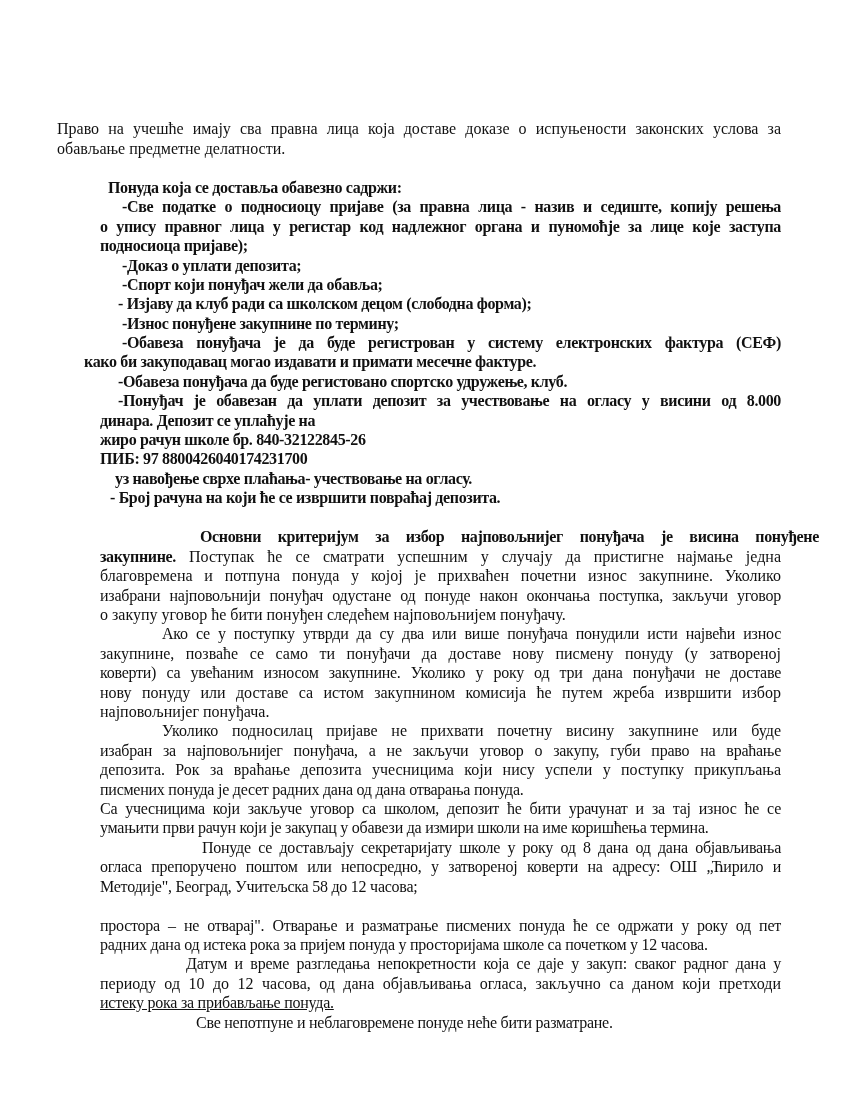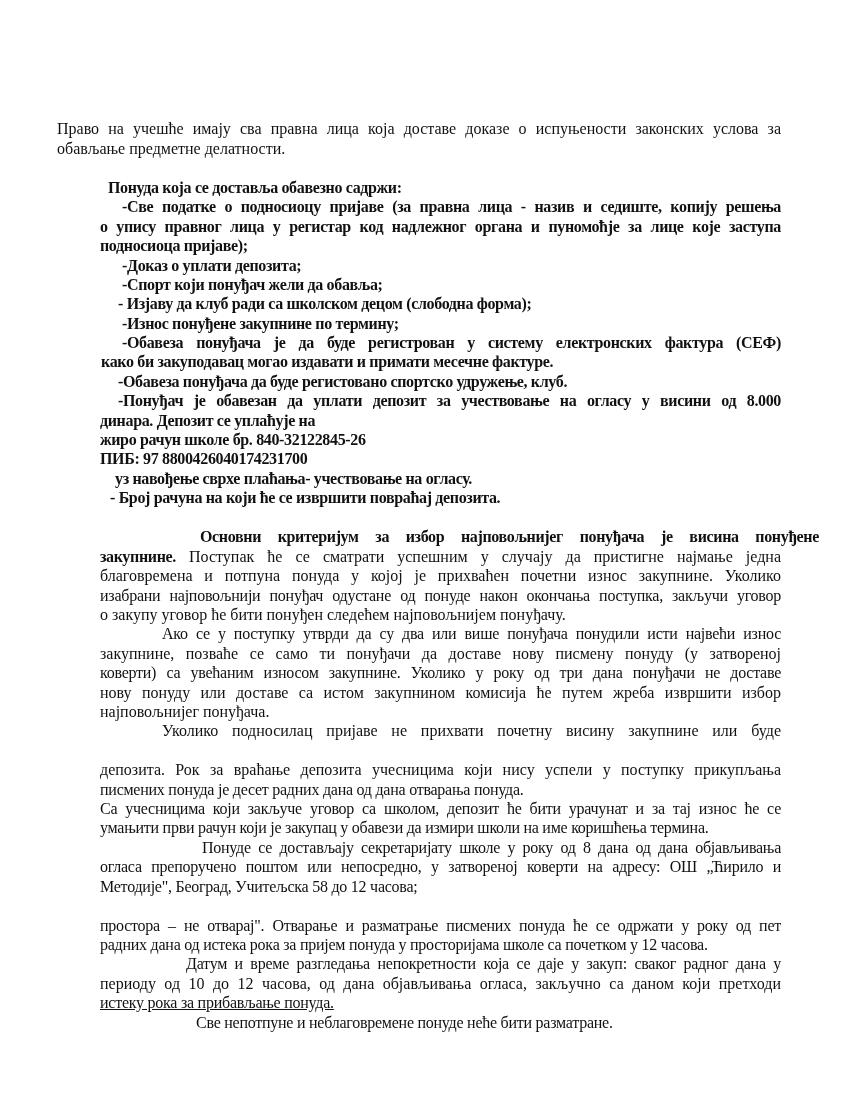--- a/index.html
+++ b/index.html
@@ -21,21 +21,21 @@
 
   <div class="ln b" style="left:108px;top:178px;">Понуда која се доставља обавезно садржи:</div>
   <div class="ln b j" style="left:122px;top:197px;width:659px;">-Све податке о подносиоцу пријаве (за правна лица - назив и седиште, копију решења</div>
   <div class="ln b j" style="left:100px;top:217px;width:681px;">о упису правног лица у регистар код надлежног органа и пуномоћје за лице које заступа</div>
   <div class="ln b" style="left:100px;top:236px;">подносиоца пријаве);</div>
   <div class="ln b" style="left:122px;top:256px;">-Доказ о уплати депозита;</div>
   <div class="ln b" style="left:122px;top:275px;">-Спорт који понуђач жели да обавља;</div>
   <div class="ln b" style="left:118px;top:294px;">- Изјаву да клуб ради са школском децом (слободна форма);</div>
   <div class="ln b" style="left:122px;top:314px;">-Износ понуђене закупнине по термину;</div>
   <div class="ln b j" style="left:122px;top:333px;width:659px;">-Обавеза понуђача је да буде регистрован у систему електронских фактура (СЕФ)</div>
-  <div class="ln b" style="left:101px;top:352px;">како би закуподавац могао издавати  и примати месечне фактуре.</div>
+  <div class="ln b" style="left:84px;top:352px;">како би закуподавац могао издавати  и примати месечне фактуре.</div>
   <div class="ln b" style="left:118px;top:372px;">-Обавеза понуђача да буде регистовано спортско удружење, клуб.</div>
   <div class="ln b j" style="left:118px;top:391px;width:663px;">-Понуђач је обавезан да уплати депозит за учествовање на огласу у висини од 8.000</div>
   <div class="ln b" style="left:100px;top:411px;">динара. Депозит се уплаћује на</div>
   <div class="ln b" style="left:100px;top:430px;">жиро рачун школе бр. 840-32122845-26</div>
   <div class="ln b" style="left:100px;top:449px;">ПИБ: 97 8800426040174231700</div>
   <div class="ln b" style="left:100px;top:469px;margin-left:15px;">уз навођење сврхе плаћања- учествовање на огласу.</div>
   <div class="ln b" style="left:110px;top:488px;">- Број рачуна на који ће се извршити повраћај депозита.</div>
 
   <div class="ln b j" style="left:164px;top:527px;width:619px;margin-left:36px;">Основни критеријум за избор најповољнијег понуђача је висина понуђене</div>
   <div class="ln j" style="left:100px;top:547px;width:681px;"><span class="b">закупнине.</span><span> Поступак ће се сматрати успешним у случају да пристигне најмање једна</span></div>
@@ -43,20 +43,21 @@
   <div class="ln j narrow" style="left:100px;top:586px;width:681px;">изабрани најповољнији понуђач одустане од понуде након окончања поступка, закључи уговор</div>
   <div class="ln" style="left:100px;top:605px;">о закупу уговор ће бити понуђен следећем најповољнијем понуђачу.</div>
 
   <div class="ln j narrow" style="left:162px;top:624px;width:619px;">Ако се у поступку утврди да су два или више понуђача понудили исти највећи износ</div>
   <div class="ln j" style="left:100px;top:644px;width:681px;">закупнине, позваће се само ти понуђачи да доставе нову писмену понуду (у затвореној</div>
   <div class="ln j narrow" style="left:100px;top:663px;width:681px;">коверти) са увећаним износом закупнине. Уколико у року од три дана понуђачи не доставе</div>
   <div class="ln j" style="left:100px;top:683px;width:681px;">нову понуду или доставе са истом закупнином комисија ће путем жреба извршити избор</div>
   <div class="ln" style="left:100px;top:702px;">најповољнијег понуђача.</div>
 
   <div class="ln j" style="left:162px;top:721px;width:619px;">Уколико подносилац пријаве не прихвати почетну висину закупнине или буде</div>
+  <div class="ln j narrow" style="left:100px;top:741px;width:681px;">изабран за најповољнијег понуђача, а не закључи уговор о закупу, губи право на враћање</div>
   <div class="ln j" style="left:100px;top:760px;width:681px;">депозита. Рок за враћање депозита учесницима који нису успели у поступку прикупљања</div>
   <div class="ln narrow" style="left:100px;top:780px;">писмених понуда је десет радних дана од дана отварања понуда.</div>
   <div class="ln j narrow" style="left:100px;top:799px;width:681px;">Са учесницима који закључе уговор са школом, депозит ће бити урачунат и за тај износ ће се</div>
   <div class="ln narrow" style="left:100px;top:818px;">умањити први рачун који је закупац у обавези да измири школи на име коришћења термина.</div>
 
   <div class="ln j narrow" style="left:202px;top:838px;width:579px;">Понуде се достављају секретаријату школе у року од 8 дана од дана објављивања</div>
   <div class="ln j narrow" style="left:100px;top:857px;width:681px;">огласа препоручено поштом или непосредно, у затвореној коверти на адресу: ОШ „Ћирило и</div>
   <div class="ln narrow" style="left:100px;top:877px;">Методије", Београд,  Учитељска 58 до 12 часова;</div>
 
   <div class="ln j narrow" style="left:100px;top:916px;width:681px;">простора – не отварај". Отварање и разматрање писмених понуда ће се одржати у року од  пет</div>

